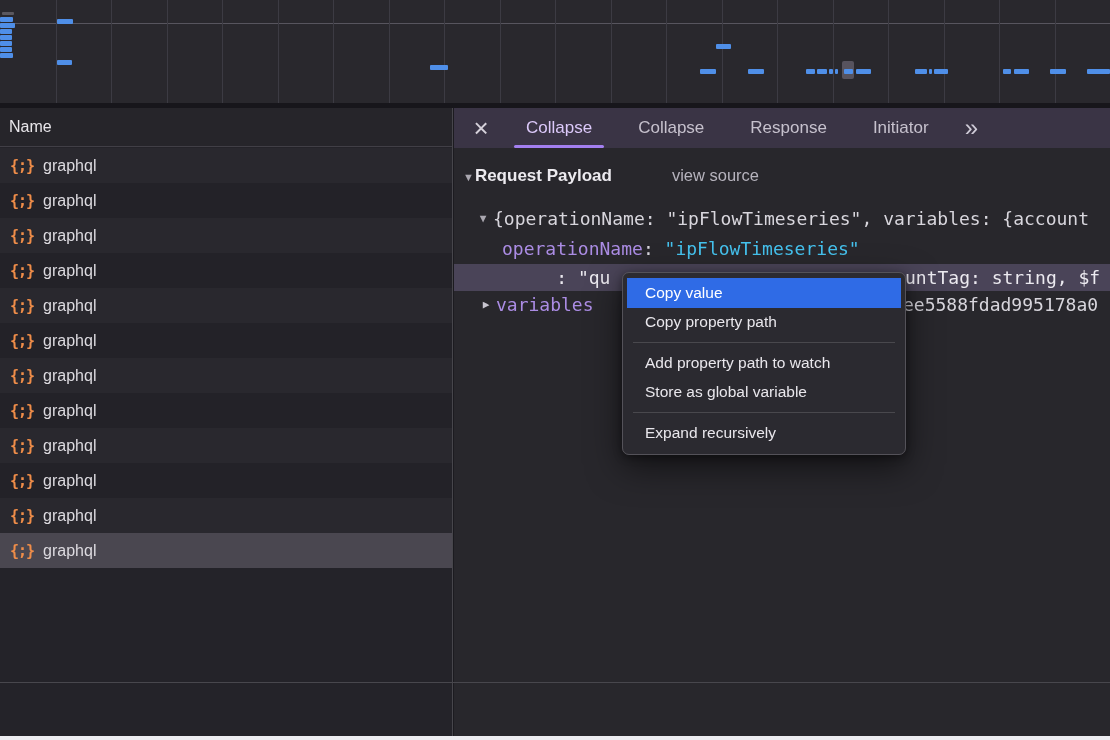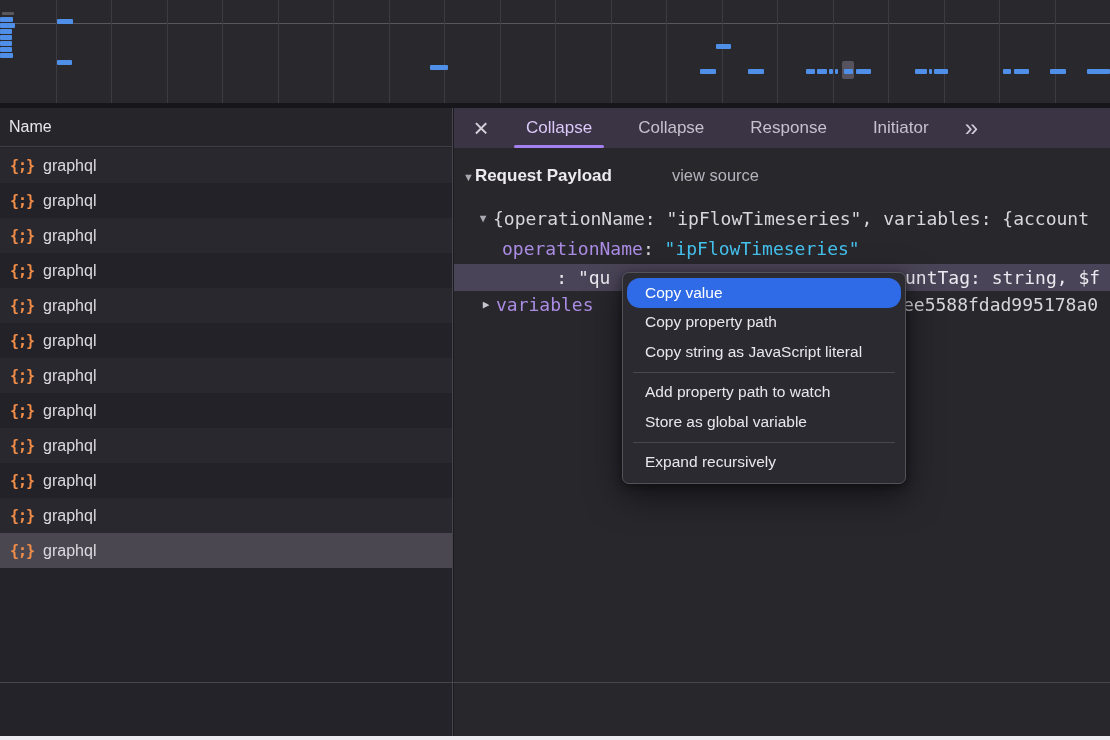--- a/index.html
+++ b/index.html
@@ -93,21 +93,21 @@
   .bottom-rule { position:absolute; left:0; top:682px; width:1110px; height:1px; background:#48474d; }
   .footer-strip { position:absolute; left:0; top:736px; width:1110px; height:4px; background:#ededf1; }
   
   .context-menu {
     position:absolute; left:622px; top:272px; width:284px;
     background:rgba(44,43,48,0.98); border:1px solid #545259; border-radius:7px;
     box-shadow:0 12px 34px rgba(0,0,0,0.55), 0 2px 8px rgba(0,0,0,0.4);
     padding:5px 0 6px 0; z-index:50;
   }
   .menu-item {
-    height:29.5px; margin:0 4px; padding:0 18px; border-radius:13px;
+    height:29.5px; margin:0 4px; padding:0 18px; border-radius:0;
     display:flex; align-items:center;
     color:#e9e7ec; font-size:15.5px;
   }
   .menu-item.selected { background:#2f6be6; color:#ffffff; }
   .menu-sep { height:1px; background:#49484d; margin:5px 10px; }
 </style>
 </head>
 <body>
 
 <div class="overview">
@@ -256,19 +256,18 @@
     <span class="frag-right">ee5588fdad995178a0</span>
   </div>
 </div>
 
 <div class="bottom-rule"></div>
 <div class="footer-strip"></div>
 
 <div class="context-menu">
     <div class="menu-item selected">Copy value</div>
     <div class="menu-item">Copy property path</div>
-    <div class="menu-item">Copy string as JavaScript literal</div>
     <div class="menu-sep"></div>
     <div class="menu-item">Add property path to watch</div>
     <div class="menu-item">Store as global variable</div>
     <div class="menu-sep"></div>
     <div class="menu-item">Expand recursively</div>
   </div>
 
 </body></html>

